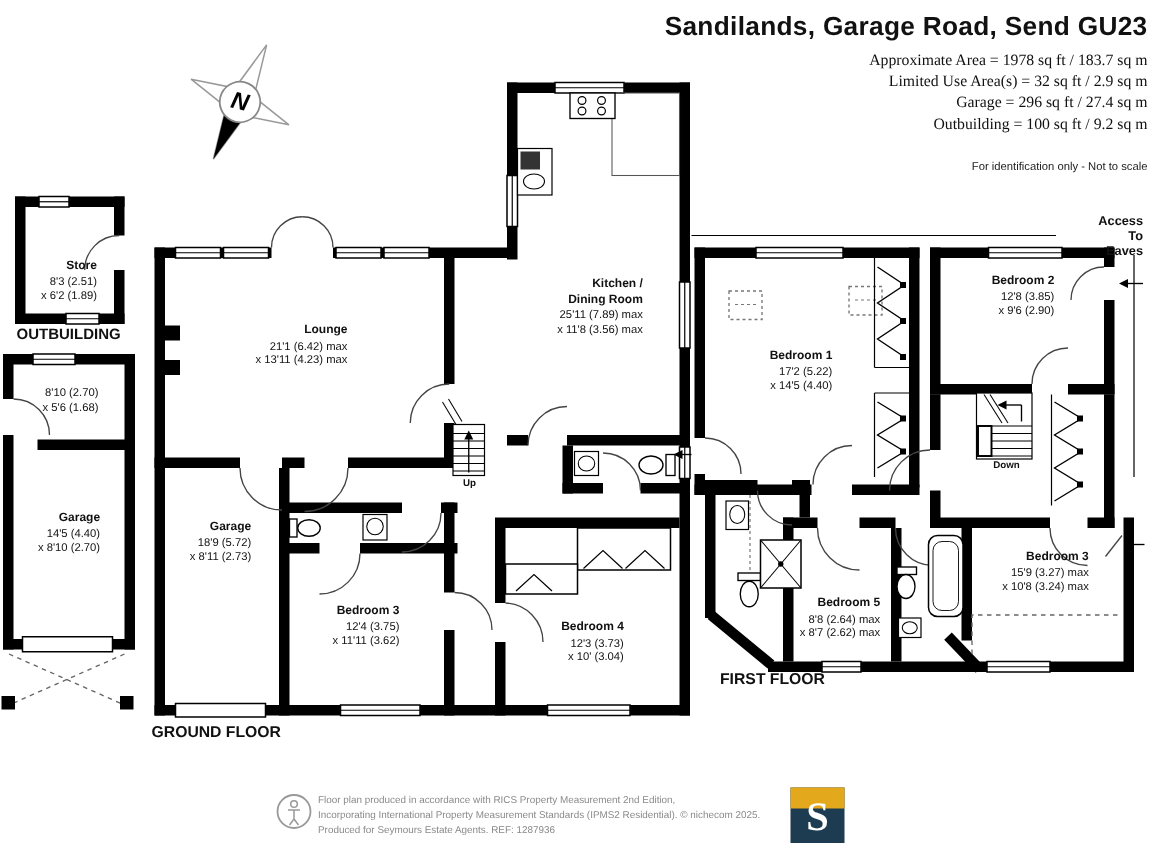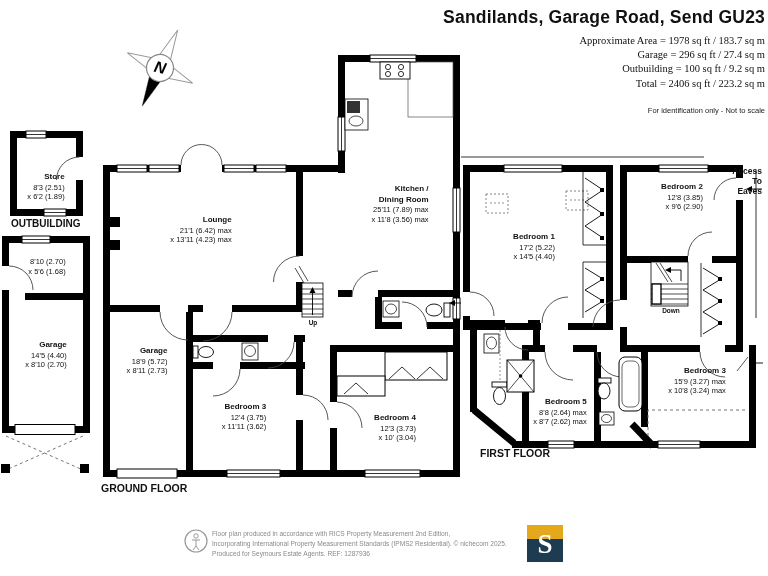--- a/index.html
+++ b/index.html
@@ -11,21 +11,21 @@
   .hdr-stats{position:absolute;right:3px;top:34px;text-align:right;font-size:10.5px;
              line-height:14.2px;white-space:nowrap;font-family:Liberation Serif, serif;}
   .hdr-disc{position:absolute;right:3px;top:106px;font-size:7.5px;color:#222;}
   .rl{position:absolute;transform:translateX(-50%);text-align:right;
       font-size:7.5px;line-height:1.32;white-space:nowrap;}
   .rl b{display:block;font-size:8px;}
   .rl span{display:block;}
   .floor-lbl{position:absolute;font-size:10.5px;font-weight:bold;white-space:nowrap;}
   .tiny-lbl{position:absolute;transform:translateX(-50%);font-size:6.5px;font-weight:bold;}
   .eaves{position:absolute;transform:translateX(-100%);text-align:right;
-         font-size:8.5px;font-weight:bold;line-height:1.2;margin-top:24px;}
+         font-size:8.5px;font-weight:bold;line-height:1.2;}
   .footer-text{position:absolute;left:212px;top:529px;width:330px;font-size:6.6px;
                line-height:1.55;color:#8a8a8a;}
   .logo{position:absolute;left:527px;top:525px;width:36px;height:37px;background:#1d3c52;}
   .logo .band{position:absolute;left:0;top:0;width:100%;height:14px;background:#e3a81c;}
   .logo .s{position:absolute;left:0;top:0;width:100%;height:100%;text-align:center;
            font-family:"Liberation Serif",serif;font-size:27px;font-weight:bold;color:#fff;
            line-height:38px;}
 </style>
 </head>
 <body>
@@ -325,23 +325,23 @@
   <g transform="translate(196,541)">
     <circle cx="0" cy="0" r="11" fill="none" stroke="#999" stroke-width="1.2"></circle>
     <circle cx="0" cy="-5" r="2.2" fill="none" stroke="#999" stroke-width="1"></circle>
     <path d="M -4 -1 L 4 -1 M 0 -1 L 0 5 M 0 5 L -3 9 M 0 5 L 3 9" fill="none" stroke="#999" stroke-width="1"></path>
   </g>
 </svg>
 
 <div class="hdr-title">Sandilands, Garage Road, Send GU23</div>
 <div class="hdr-stats">
   <div>Approximate Area = 1978 sq ft / 183.7 sq m</div>
+  <div>Limited Use Area(s) = 32 sq ft / 2.9 sq m</div>
   <div>Garage = 296 sq ft / 27.4 sq m</div>
   <div>Outbuilding = 100 sq ft / 9.2 sq m</div>
-  <div>Total = 2406 sq ft / 223.2 sq m</div>
 </div>
 <div class="hdr-disc">For identification only - Not to scale</div>
 
 <div class="rl" style="left:46px;top:172px">
   <b>Store</b>
       <span>8'3 (2.51)</span>
       <span>x 6'2 (1.89)</span>
 </div>
 <div class="floor-lbl" style="left:11px;top:218px;font-size:10px">OUTBUILDING</div>
 <div class="rl" style="left:47px;top:257px">

